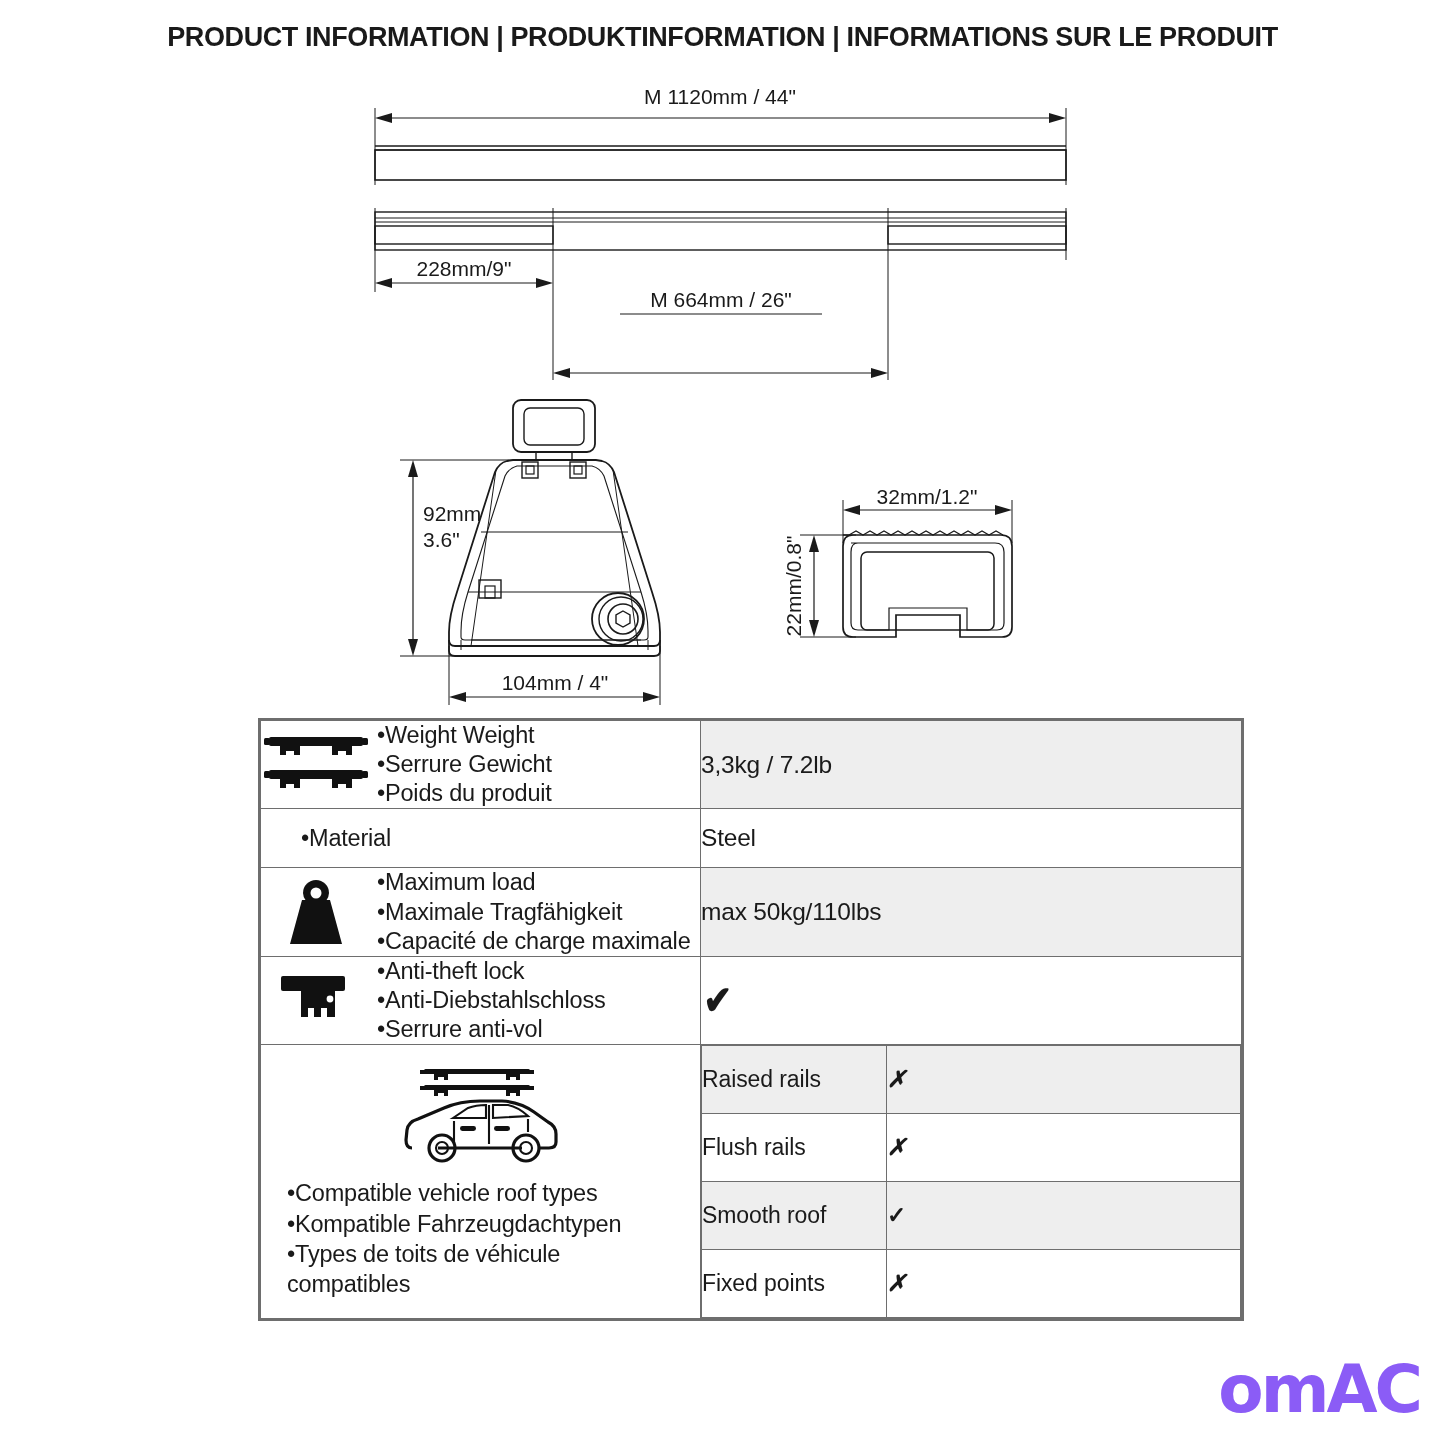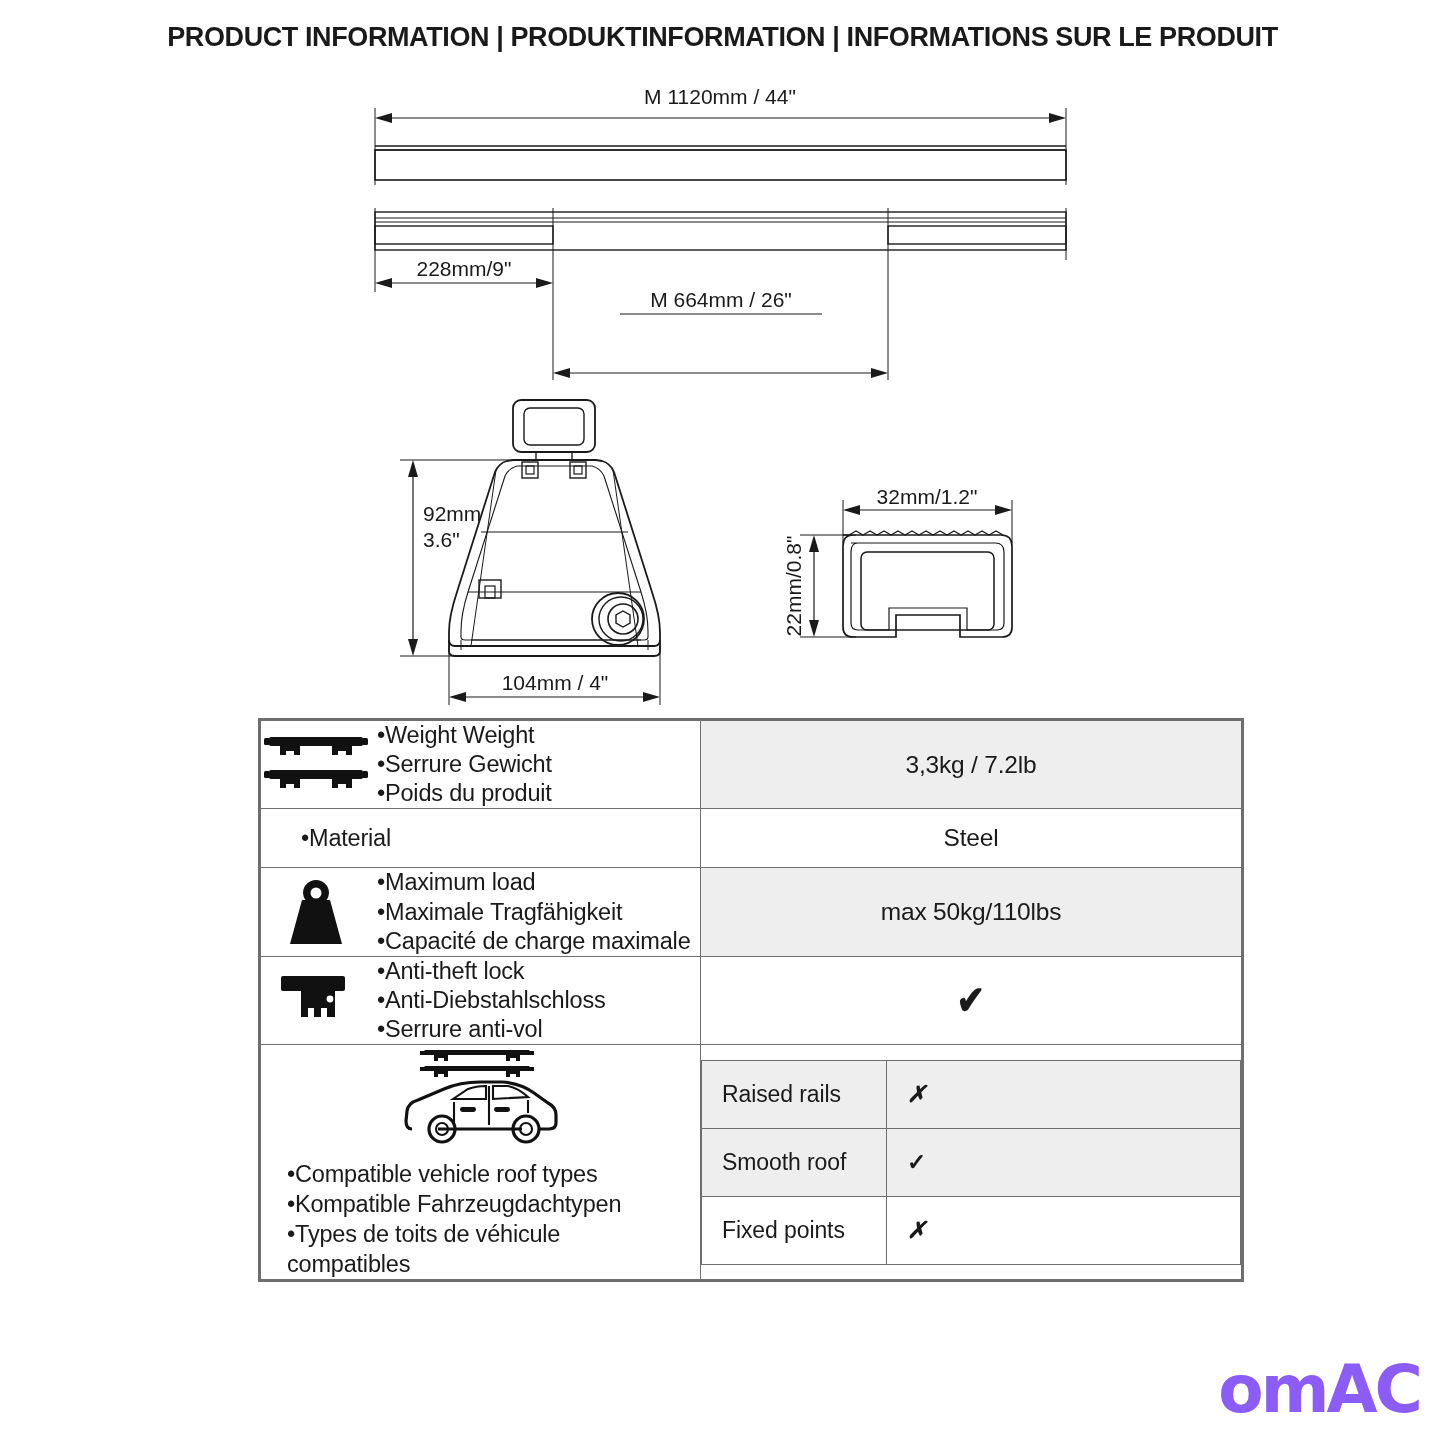--- a/index.html
+++ b/index.html
@@ -73,21 +73,20 @@
   .label-text {
     font-size: 23.5px;
     line-height: 1.24;
     white-space: nowrap;
     letter-spacing: -0.2px;
   }
   .cell-value {
     padding: 10px 0 10px 18px;
     font-size: 24.5px;
     letter-spacing: -0.2px;
-    text-align: center;
   }
   .check-big {
     font-size: 40px;
     line-height: 1;
     font-weight: bold;
     display: inline-block;
     transform: scaleX(0.85);
   }
 
   
@@ -105,21 +104,20 @@
     line-height: 1.28;
     letter-spacing: -0.2px;
     padding-left: 26px;
   }
   .sub-table { width: 100%; border-collapse: collapse; }
   .sub-table td {
     border: 1px solid #6e6e6e;
     font-size: 23px;
     height: 68px;
     letter-spacing: -0.1px;
-    padding-left: 20px;
   }
   .sub-name { width: 185px; padding-left: 14px; }
   .sub-mark { padding-left: 18px; font-size: 24px; font-weight: bold; }
   .mark-x { font-style: italic; font-weight: bold; }
 
   
   .logo {
     position: absolute;
     right: 25px;
     bottom: 22px;
@@ -413,20 +411,24 @@
           <span>compatibles</span>
         </div>
       </td>
       <td style="padding:0;">
         <table class="sub-table">
           <tbody>
             <tr class="row-shade">
               <td class="sub-name">Raised rails</td>
               <td class="sub-mark mark-x">✗</td>
             </tr>
+            <tr class="row-plain">
+              <td class="sub-name">Flush rails</td>
+              <td class="sub-mark mark-x">✗</td>
+            </tr>
             <tr class="row-shade">
               <td class="sub-name">Smooth roof</td>
               <td class="sub-mark">✓</td>
             </tr>
             <tr class="row-plain">
               <td class="sub-name">Fixed points</td>
               <td class="sub-mark mark-x">✗</td>
             </tr>
           </tbody>
         </table>

